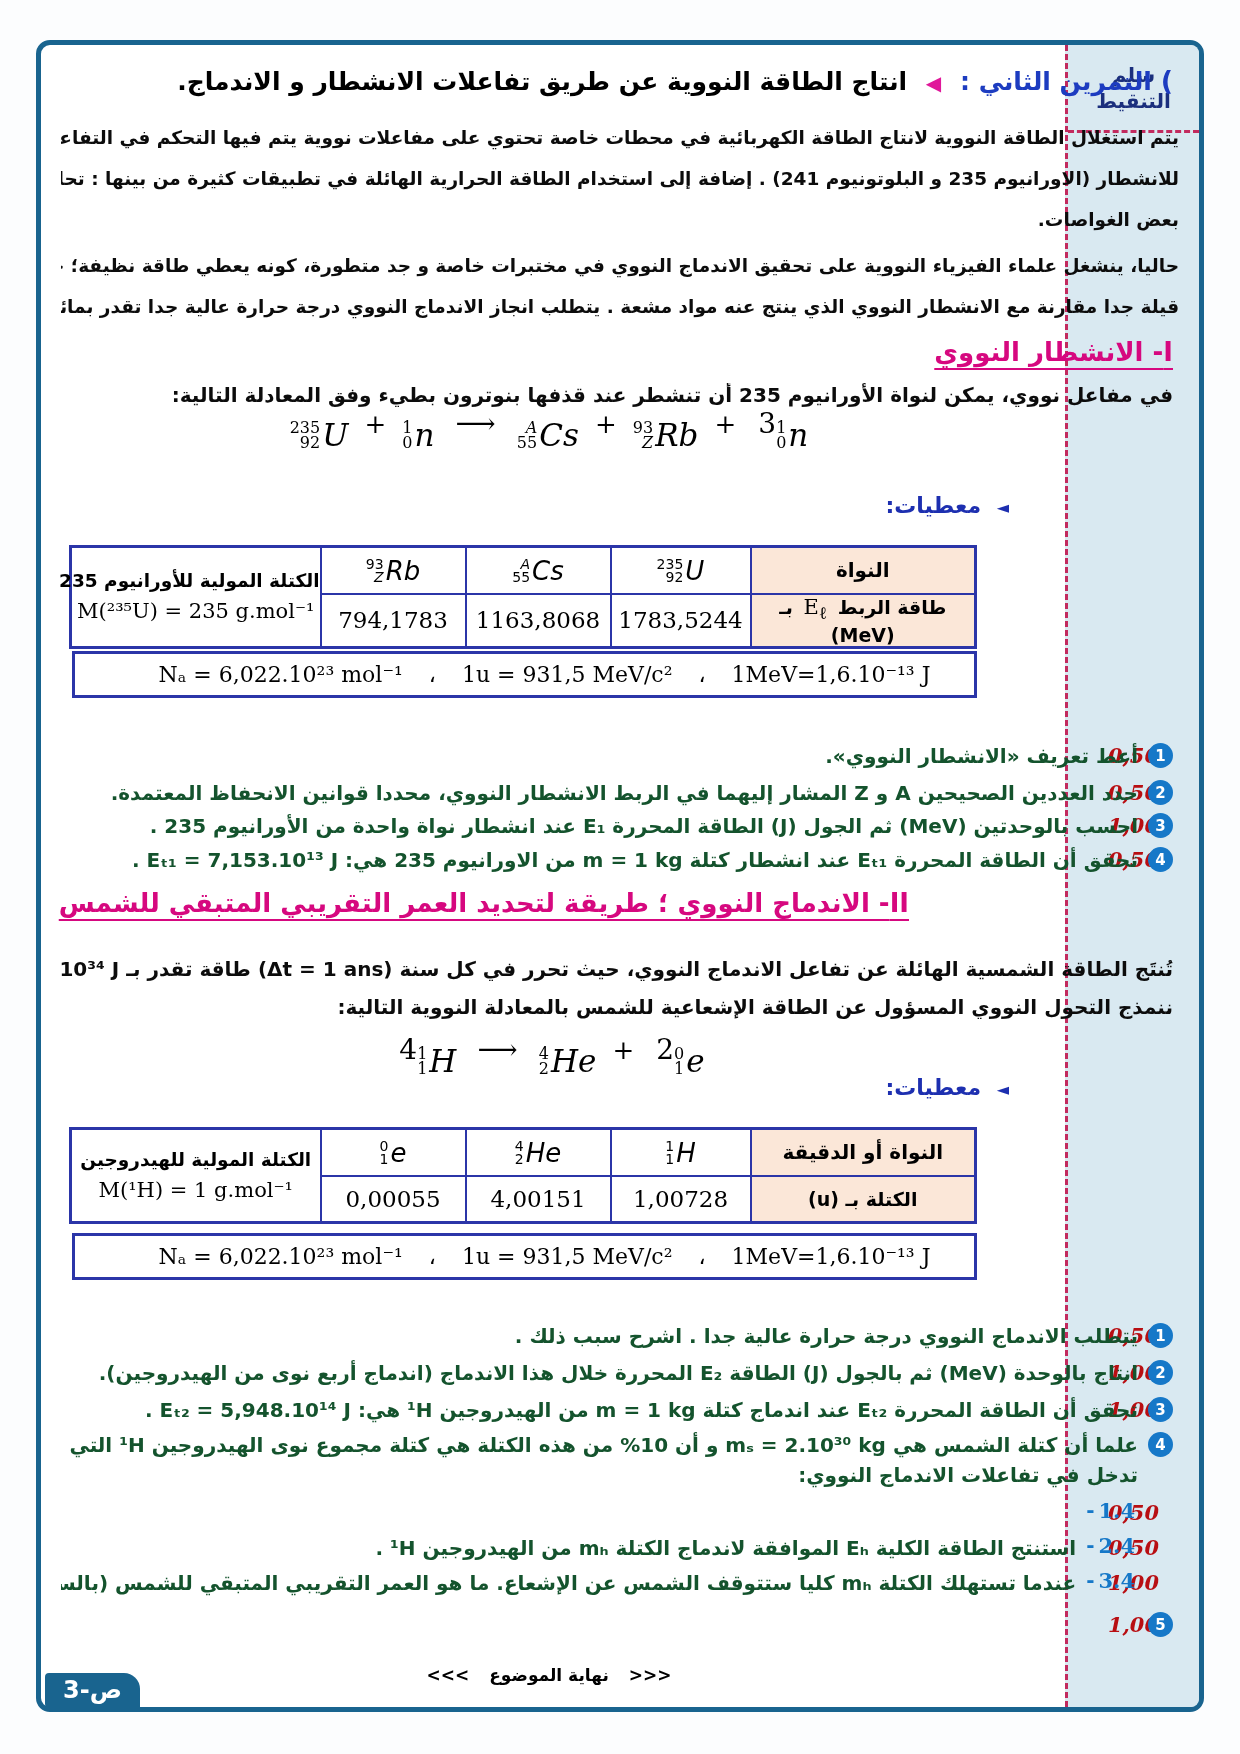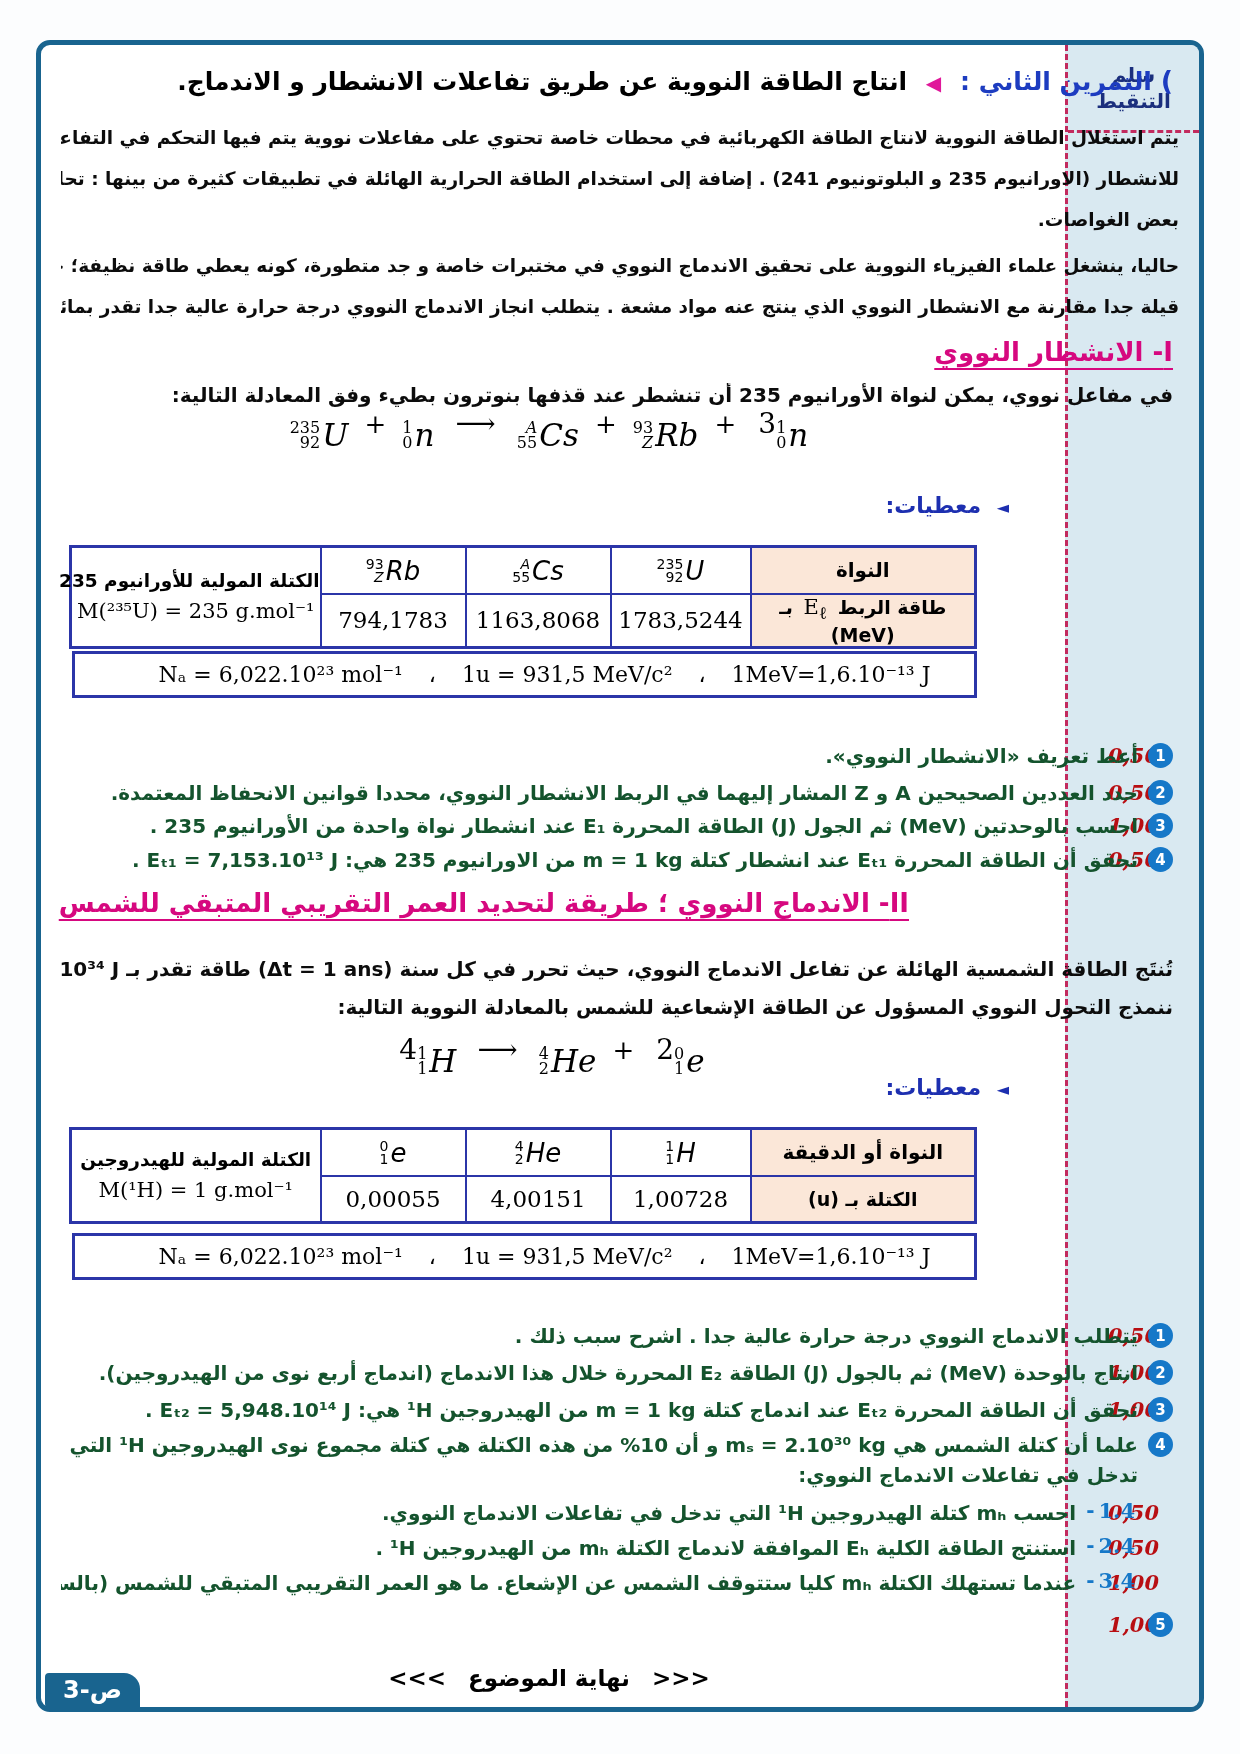--- a/index.html
+++ b/index.html
@@ -101,21 +101,21 @@
   .qnum {
     flex:0 0 25px; width:25px; height:25px; border-radius:50%;
     background:#1678c8; color:#fff; font-size:15px; font-weight:bold;
     display:flex; align-items:center; justify-content:center; margin-top:2px;
   }
   .qrow.sub { right:64px; gap:4px; }
   .subnum { color:#1678c8; font-weight:bold; font-size:21px; font-family:"DejaVu Serif", serif; }
   .subdash { color:#1678c8; font-weight:bold; font-size:20px; margin-left:6px; }
   
   .footer-line { top:1620px; left:20px; right:162px; direction:ltr; text-align:center;
-                 font-size:23px; font-weight:bold; color:#000; }
+                 font-size:17px; font-weight:bold; color:#000; }
   .footer-line .chev { letter-spacing:2px; margin:0 14px; }
   .page-tab {
     position:absolute; left:4px; bottom:-5px;
     background:#19648f; color:#fff; font-weight:bold; font-size:24px;
     padding:3px 18px 8px 18px; border-radius:4px 16px 0 8px;
   }
 </style>
 </head>
 <body>
 
@@ -380,21 +380,20 @@
     <span class="qnum">3</span>
     <span class="qtext">تحقق أن الطاقة المحررة Eₜ₂ عند اندماج كتلة m = 1 kg من الهيدروجين ¹H هي: Eₜ₂ = 5,948.10¹⁴ J .</span>
   </div>
   <div class="qrow wrap" style="top:1385px">
     <span class="qnum">4</span>
     <span class="qtext">علما أن كتلة الشمس هي mₛ = 2.10³⁰ kg و أن 10% من هذه الكتلة هي كتلة مجموع نوى الهيدروجين ¹H التي تدخل في تفاعلات الاندماج النووي:</span>
   </div>
   <div class="qrow sub" style="top:1453px">
     <bdi class="subnum" dir="ltr">1.4</bdi>
       <span class="subdash">-</span>
-    <span class="qtext">احسب mₕ كتلة الهيدروجين ¹H التي تدخل في تفاعلات الاندماج النووي.</span>
   </div>
   <div class="qrow sub" style="top:1488px">
     <bdi class="subnum" dir="ltr">2.4</bdi>
       <span class="subdash">-</span>
     <span class="qtext">استنتج الطاقة الكلية Eₕ الموافقة لاندماج الكتلة mₕ من الهيدروجين ¹H .</span>
   </div>
   <div class="qrow sub" style="top:1523px">
     <bdi class="subnum" dir="ltr">3.4</bdi>
       <span class="subdash">-</span>
     <span class="qtext">عندما تستهلك الكتلة mₕ كليا ستتوقف الشمس عن الإشعاع. ما هو العمر التقريبي المتبقي للشمس (بالسنوات ans) ؟</span>

